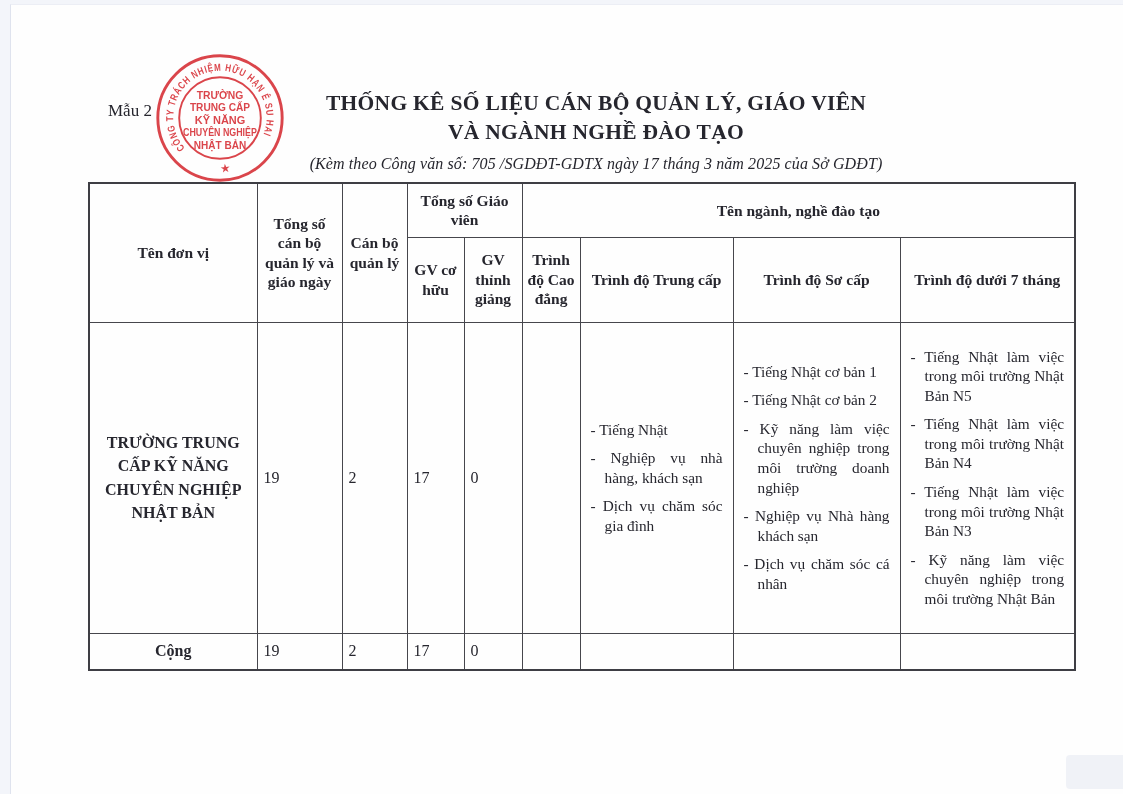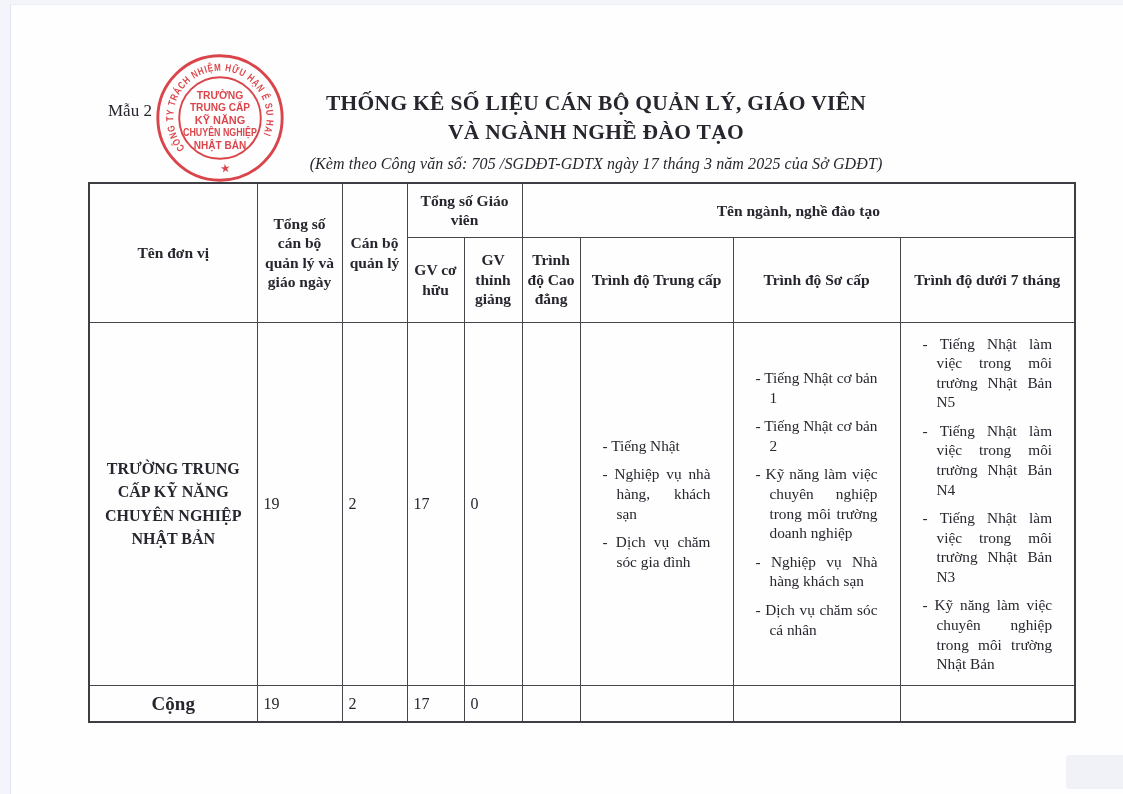--- a/index.html
+++ b/index.html
@@ -47,23 +47,23 @@
   tr.totalrow{height:37px;}
   td.unitcell{
     font-weight:bold;font-size:16px;text-align:center;vertical-align:middle;
     line-height:1.45;padding:4px 8px;
   }
   td.num{font-size:16px;text-align:left;vertical-align:middle;}
   td.listcell{vertical-align:middle;font-size:15.3px;padding:4px 7px;}
   .li{
     text-align:justify;line-height:1.28;
     padding-left:14px;text-indent:-14px;
-    margin:9px 16px;
+    margin:9px 4px;
   }
-  td.totallabel{font-weight:bold;font-size:19px;text-align:center;vertical-align:middle;}
+  td.totallabel{font-weight:bold;font-size:16px;text-align:center;vertical-align:middle;}
 
   
   .artifact{left:1055px;top:750px;width:60px;height:34px;background:#e9edf4;border-radius:4px;opacity:.7;}
 </style>
 </head>
 <body>
 
 <div class="page">
 
   <div class="abs form-label">Mẫu 2</div>

